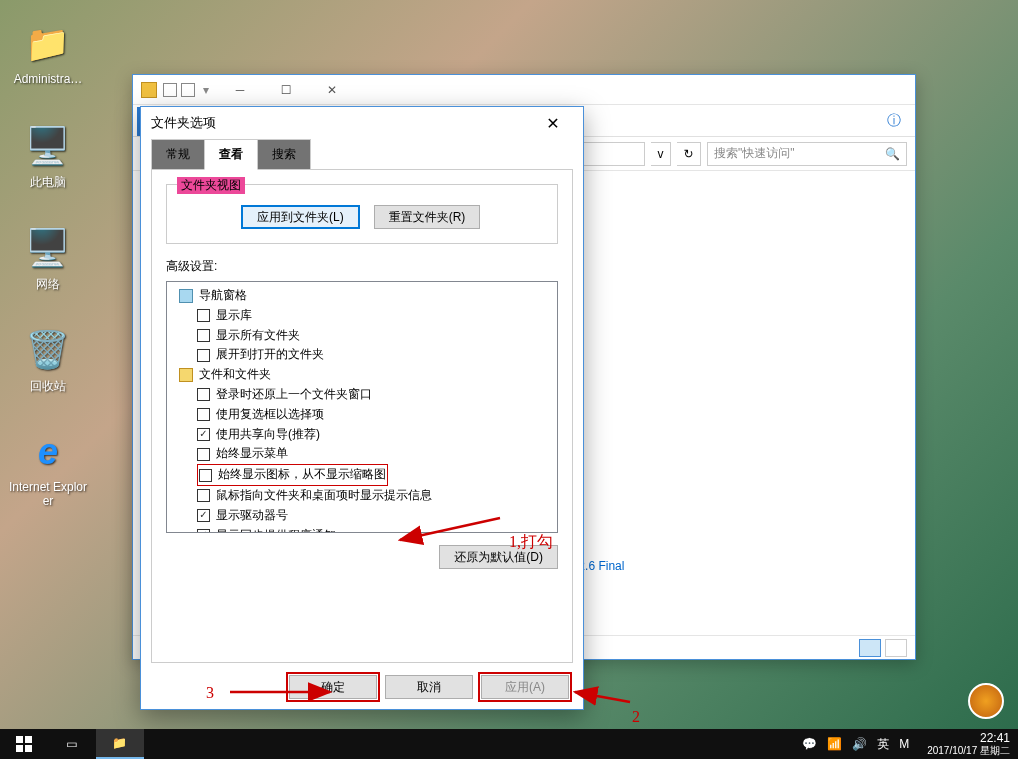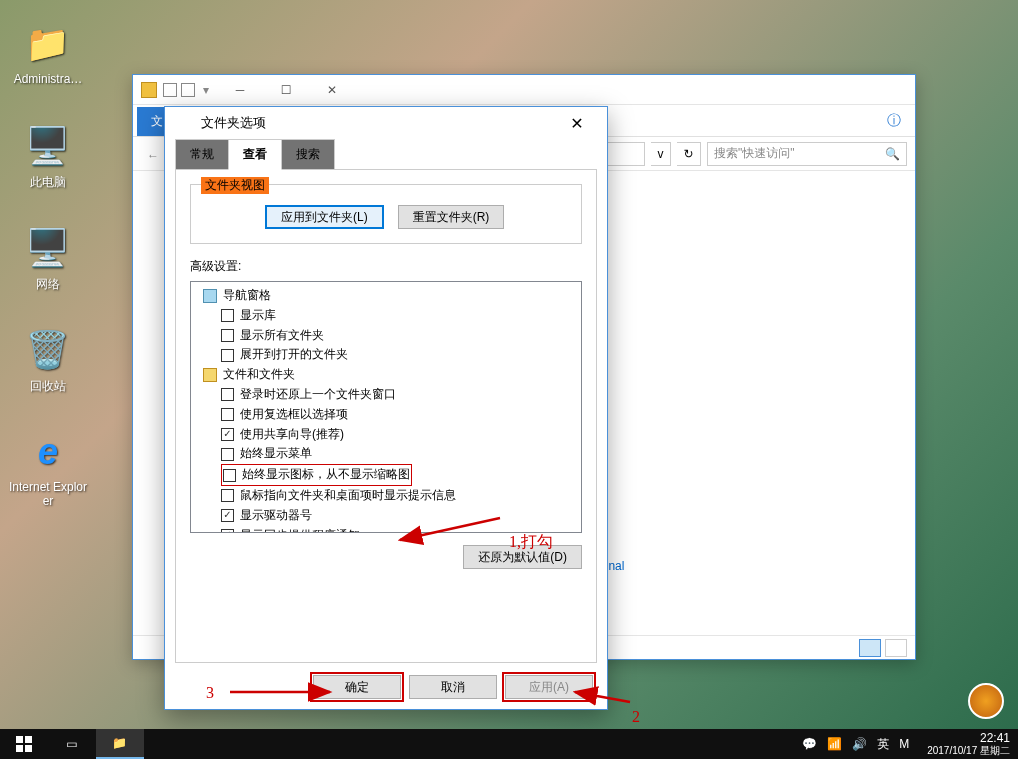--- a/index.html
+++ b/index.html
@@ -36,32 +36,32 @@
 .item-group { margin-bottom: 30px; }
 .item-title { color: #333; margin-bottom: 2px; }
 .item-sub { color: #777; font-size: 11px; }
 .item-title.blue { color: #0066cc; }
 .pin { color: #888; margin-top: 2px; }
 .explorer-status { position: absolute; bottom: 0; left: 0; right: 0; height: 24px; border-top: 1px solid #e5e5e5; display: flex; align-items: center; justify-content: flex-end; padding: 0 8px; gap: 4px; }
 .explorer-status span { width: 22px; height: 18px; border: 1px solid #ccc; }
 .explorer-status span.active { background: #cde6f7; border-color: #4a90d9; }
 
 
-.dialog { position: absolute; left: 164px; top: 106px; width: 444px; height: 604px; background: #fff; border: 1px solid #4a90d9; box-shadow: 0 8px 24px rgba(0,0,0,0.35); z-index: 10; padding-left: 26px; }
+.dialog { position: absolute; left: 140px; top: 106px; width: 444px; height: 604px; background: #fff; border: 1px solid #4a90d9; box-shadow: 0 8px 24px rgba(0,0,0,0.35); z-index: 10; }
 .dialog-title { height: 32px; display: flex; align-items: center; padding: 0 10px; }
 .dialog-title .dt { flex: 1; font-size: 13px; }
 .dialog-title .dx { width: 40px; height: 28px; display: flex; align-items: center; justify-content: center; font-size: 16px; cursor: pointer; }
 .dialog-body { position: absolute; top: 32px; bottom: 48px; left: 10px; right: 10px; background: #fff; }
 .dtabs { display: flex; }
 .dtab { padding: 6px 14px; border: 1px solid #ccc; background: #737373; margin-right: -1px; cursor: pointer; }
 .dtab.active { background: #fff; border-bottom-color: #fff; position: relative; z-index: 2; font-weight: bold; }
 .dtabpanel { border: 1px solid #ccc; margin-top: -1px; padding: 14px; height: calc(100% - 28px); }
 
 .fgroup { border: 1px solid #ccc; padding: 10px 12px 14px; margin-bottom: 14px; position: relative; }
-.fgroup .glabel { position: absolute; top: -8px; left: 10px; background: #f97316; padding: 0 4px; }
+.fgroup .glabel { position: absolute; top: -8px; left: 10px; background: #ec4899; padding: 0 4px; }
 .fgroup .gbody { display: flex; gap: 14px; }
 .fgroup .gicon { width: 48px; height: 56px; background: #f5d76e; border: 1px solid #c09020; flex-shrink: 0; }
 .fgroup .gtext { font-size: 12px; color: #333; line-height: 1.5; }
 .fgroup .gbtns { display: flex; gap: 14px; margin-top: 10px; margin-left: 62px; }
 .btn { height: 24px; padding: 0 14px; border: 1px solid #adadad; background: #e1e1e1; cursor: pointer; display: inline-flex; align-items: center; justify-content: center; }
 .btn.primary { border: 2px solid #0078d7; background: #e5f1fb; }
 
 .adv-label { margin-bottom: 6px; }
 .tree { border: 1px solid #828790; height: 252px; overflow-y: scroll; padding: 4px 6px; font-size: 12px; line-height: 1.65; }
 .tree-item { display: flex; align-items: center; gap: 6px; }

